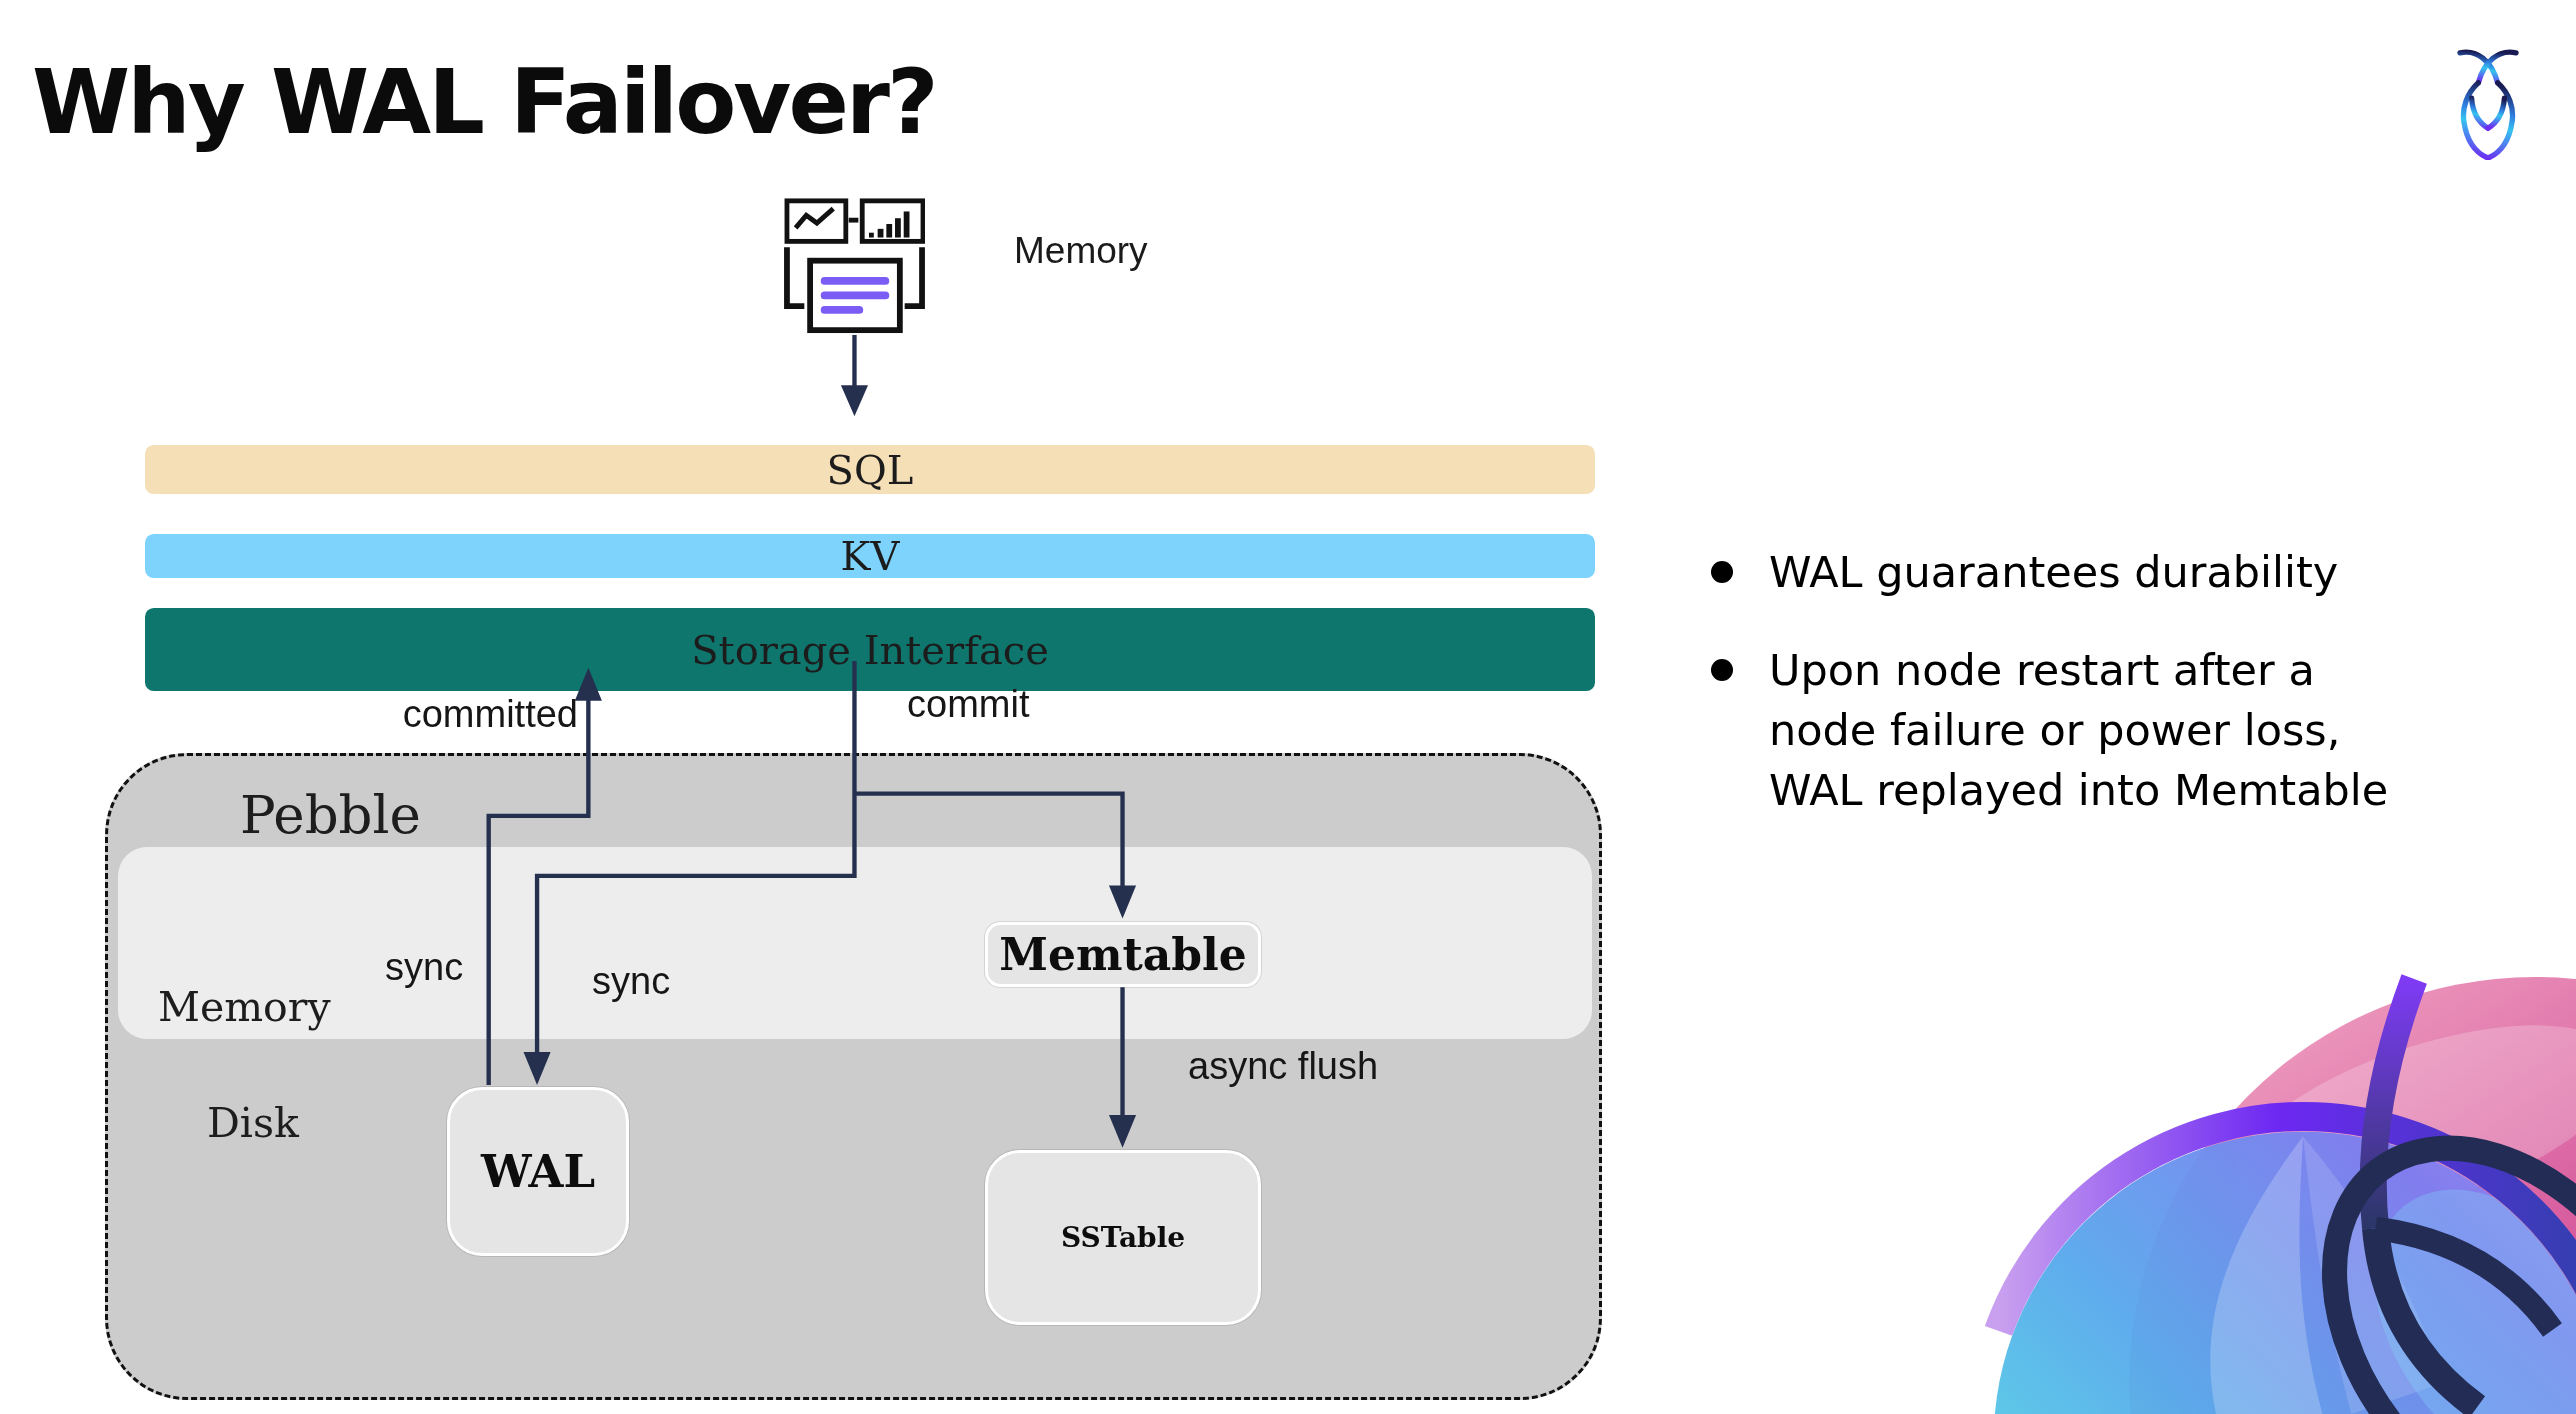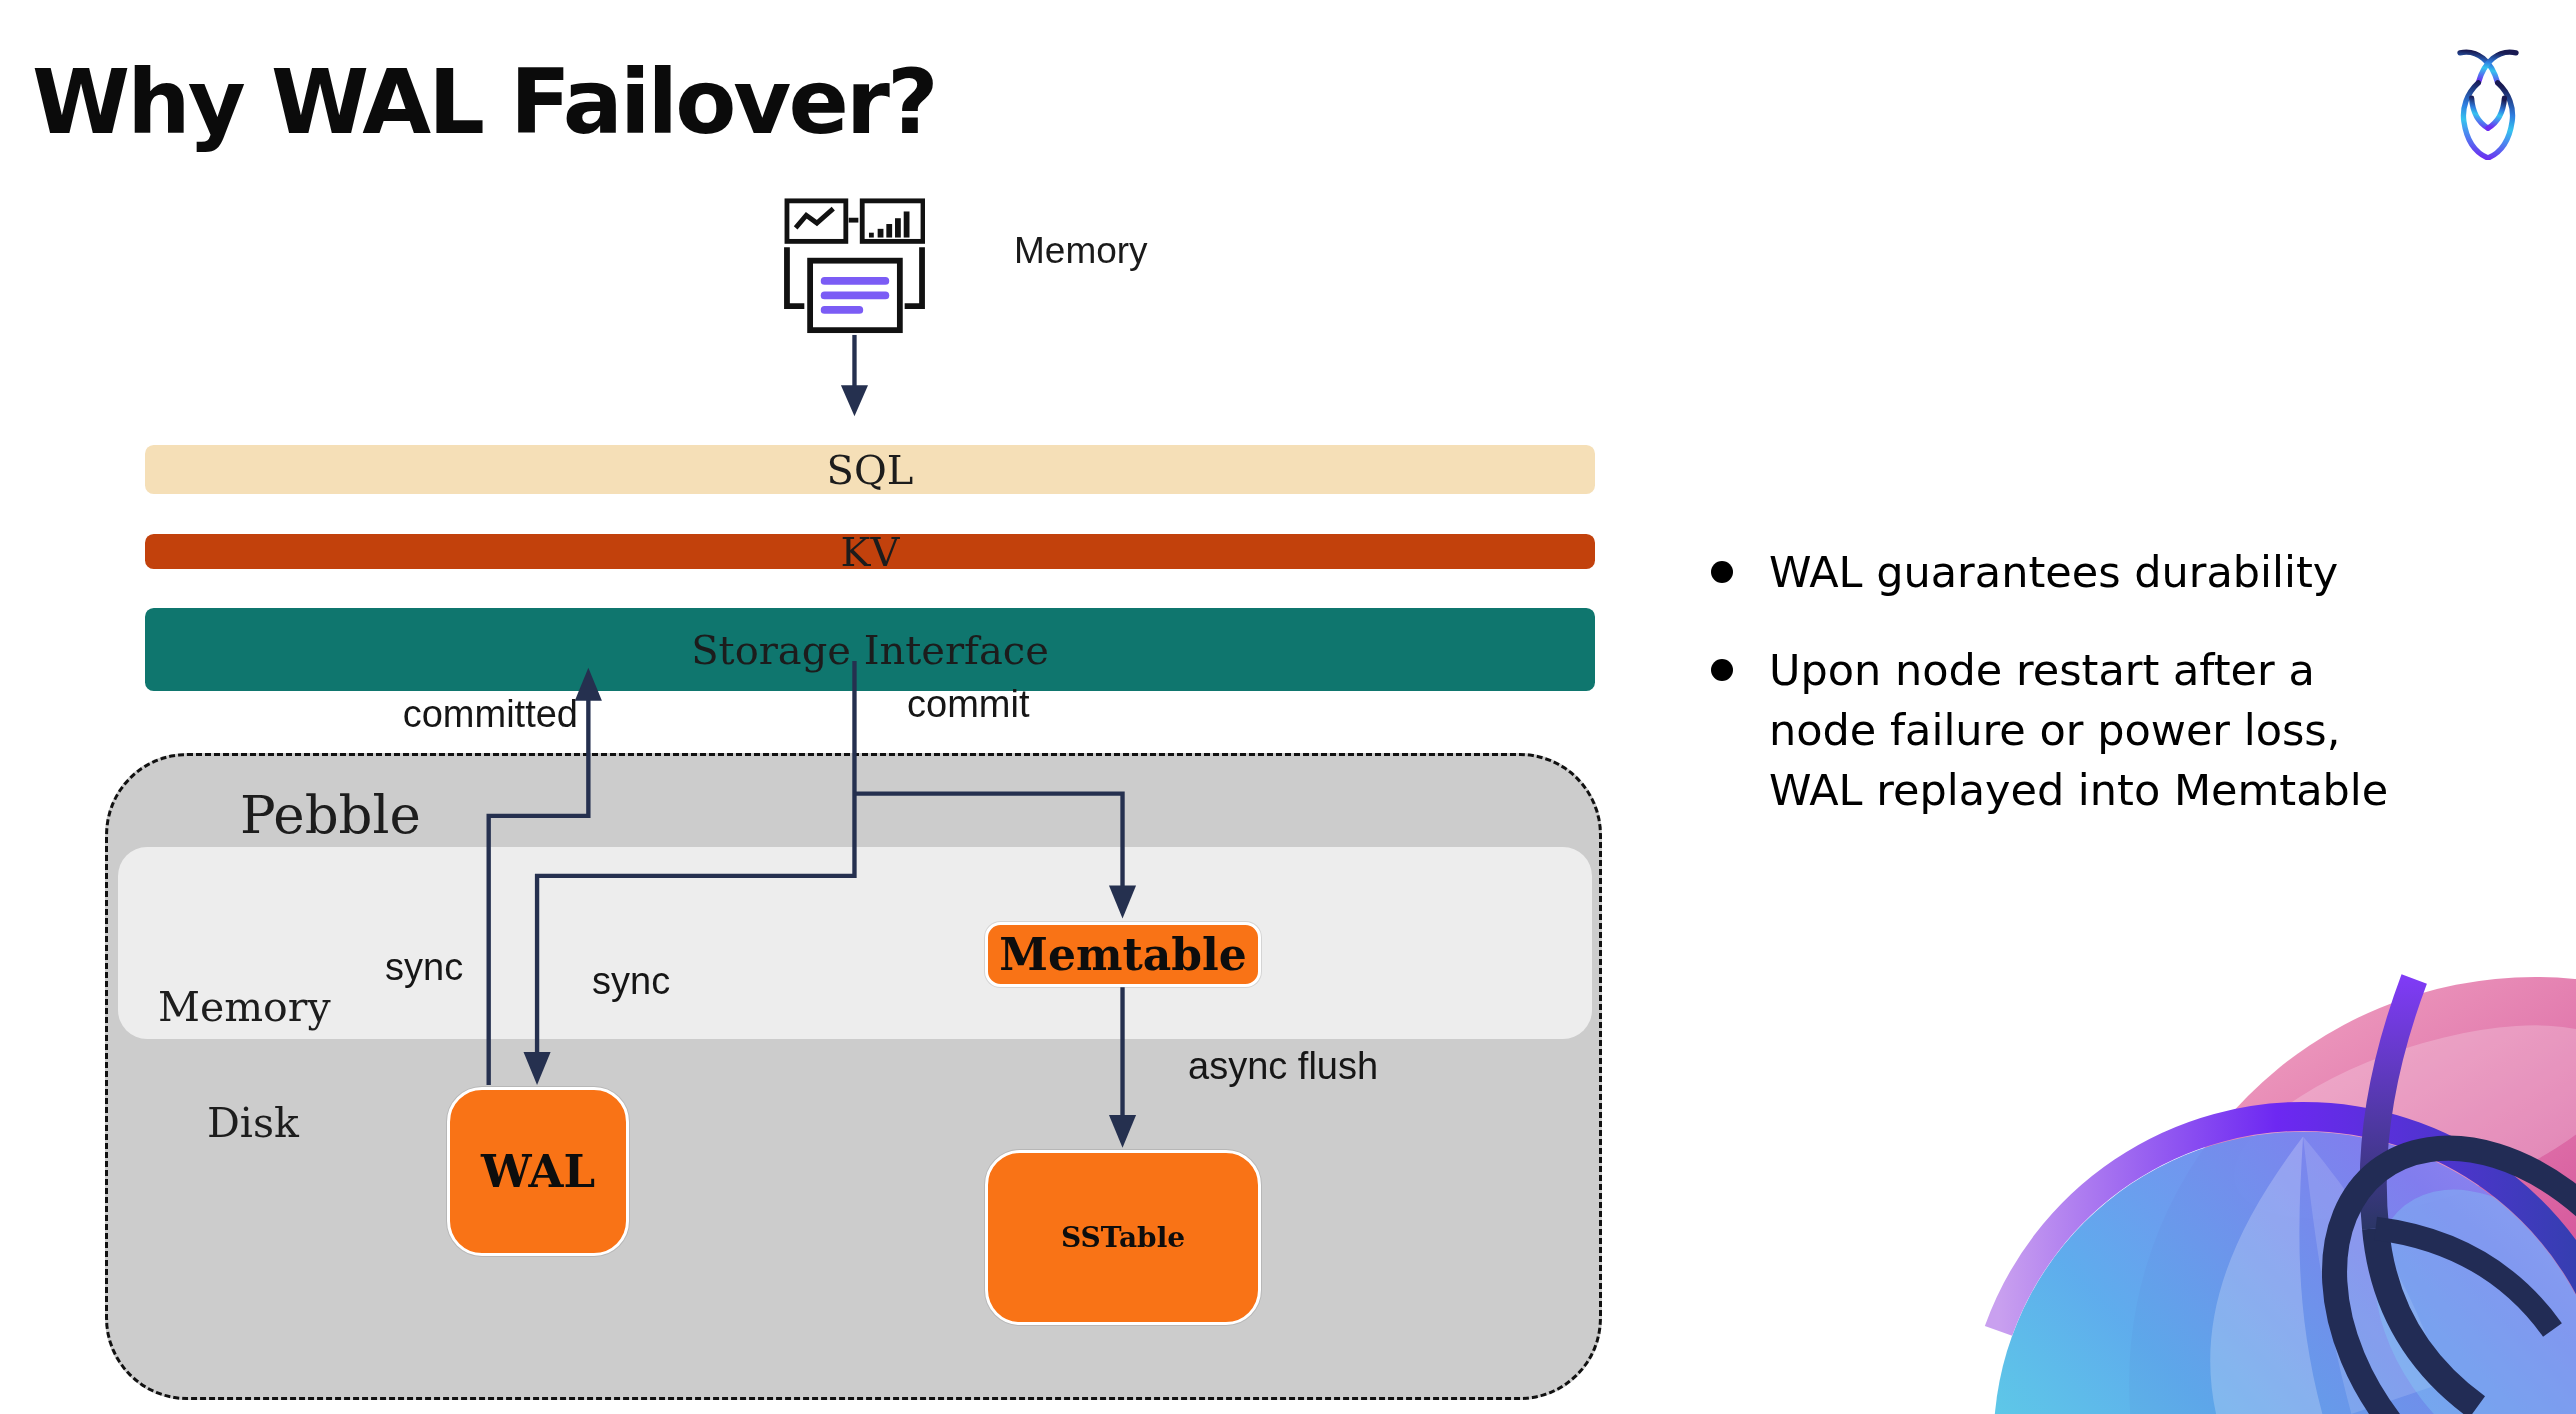--- a/index.html
+++ b/index.html
@@ -11,34 +11,34 @@
   #title{left:32px;top:50px;font-family:"DejaVu Sans","Liberation Sans",sans-serif;
          font-weight:800;font-size:89px;letter-spacing:-2.9px;color:#0b0b0b;white-space:nowrap;text-align:center;}
 
   
   #client-label{left:1014px;top:230px;font-size:37px;color:#1a1a1a;}
 
   
   .layer-bar{left:145px;width:1450px;border-radius:8.7px;display:flex;align-items:center;justify-content:center;
              font-family:"DejaVu Serif","Liberation Serif",serif;font-size:40px;color:#1c1c1c;margin-top:30px;}
   #bar-sql{top:415px;height:49px;background:#f5dfb7;}
-  #bar-kv{top:504px;height:35px;background:#c2410c;}
+  #bar-kv{top:504px;height:44px;background:#7dd3fc;}
   #bar-storage{top:578px;height:83px;background:#0f766e;}
 
   
   #pebble{left:105px;top:753px;width:1497px;height:647px;background:#cccccc;
           border:3.9px dashed #111;border-radius:82px;box-sizing:border-box;}
   #memory-band{left:9.7px;top:91px;width:1474px;height:192px;background:#ededed;border-radius:29px;}
   .zone-label{font-family:"DejaVu Serif","Liberation Serif",serif;color:#1d1d1d;white-space:nowrap;}
   #pebble-label{left:240px;top:784px;font-size:53px;}
   #memory-label{left:158px;top:983px;font-size:41px;}
   #disk-label{left:207px;top:1099px;font-size:41px;}
 
   
-  .node{background:#f97316;border:3.9px solid #ffffff;border-radius:35px;box-sizing:border-box;
+  .node{background:#e5e5e5;border:3.9px solid #ffffff;border-radius:35px;box-sizing:border-box;
         display:flex;align-items:center;justify-content:center;
         font-family:"DejaVu Serif","Liberation Serif",serif;font-weight:700;color:#0d0d0d;
         box-shadow:0 0 0 1px rgba(0,0,0,0.10);}
   #node-wal{left:447px;top:1087px;width:182px;height:169px;font-size:45px;justify-content:center;}
   #node-memtable{left:985px;top:922px;width:276px;height:65px;font-size:44px;border-radius:15.5px;}
   #node-sstable{left:985px;top:1150px;width:276px;height:175px;font-size:28px;}
 
   
   .edge-label{font-size:38px;color:#161616;white-space:nowrap;}
   #lbl-committed{left:348px;top:693px;width:230px;text-align:right;}

